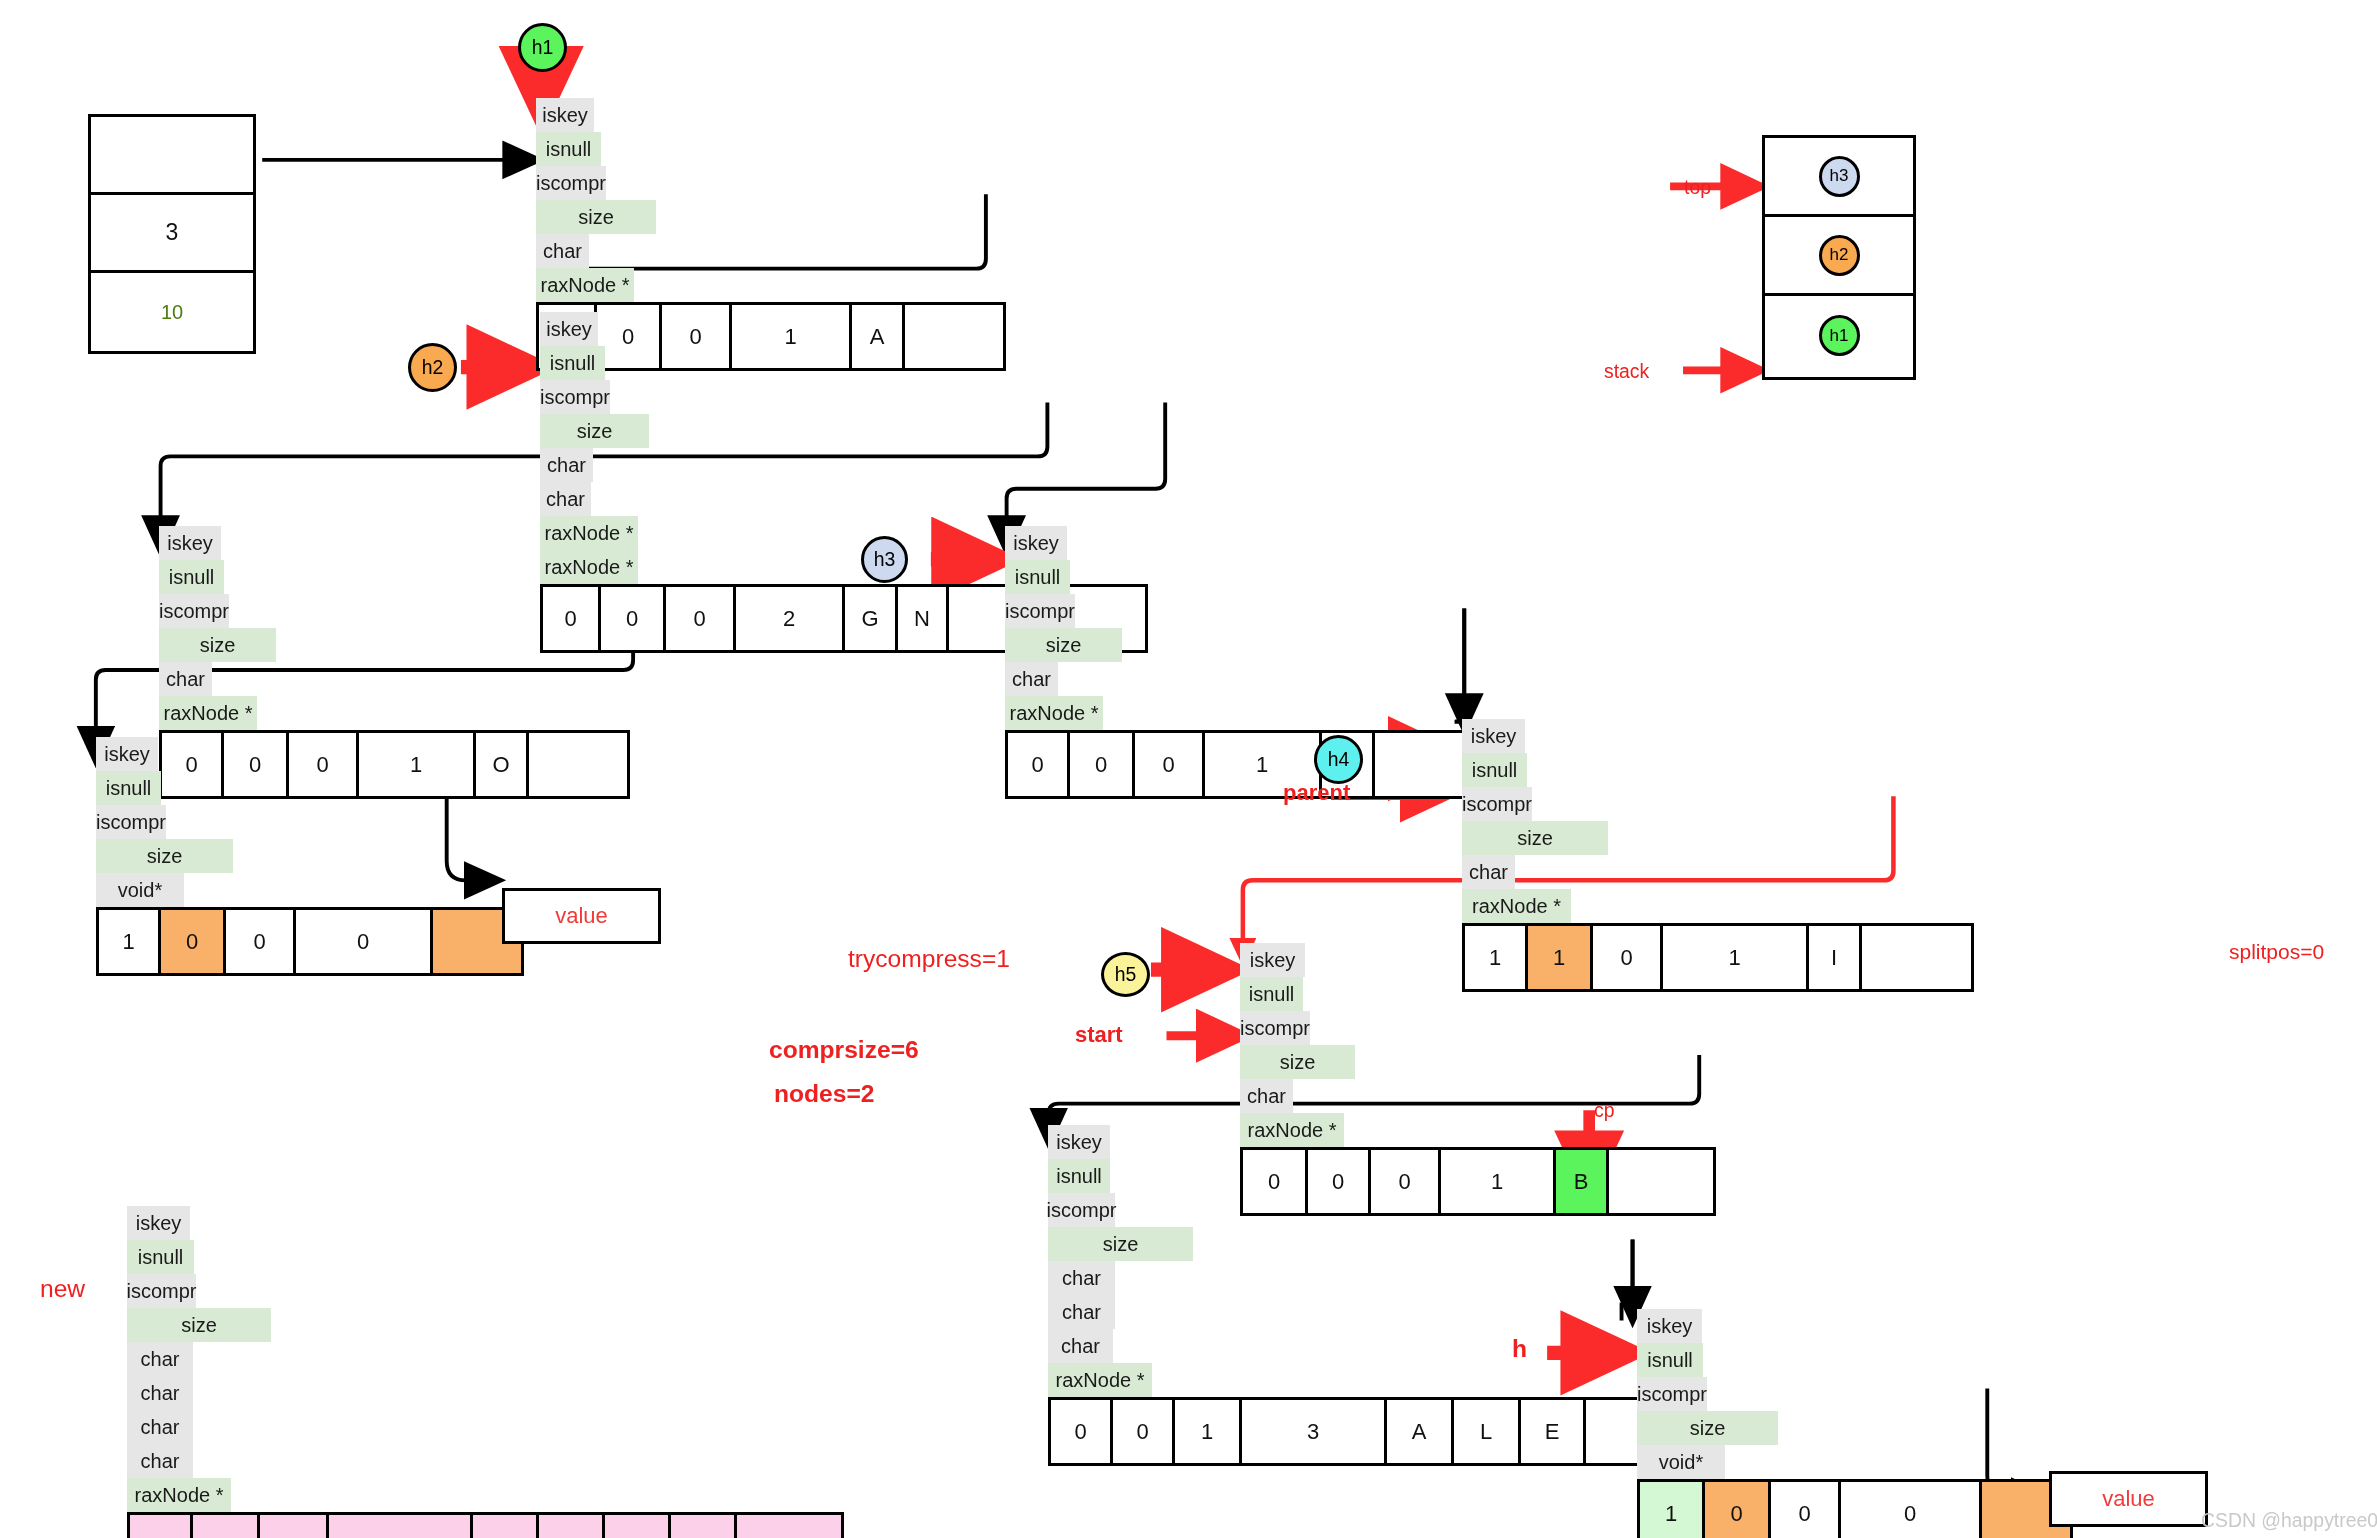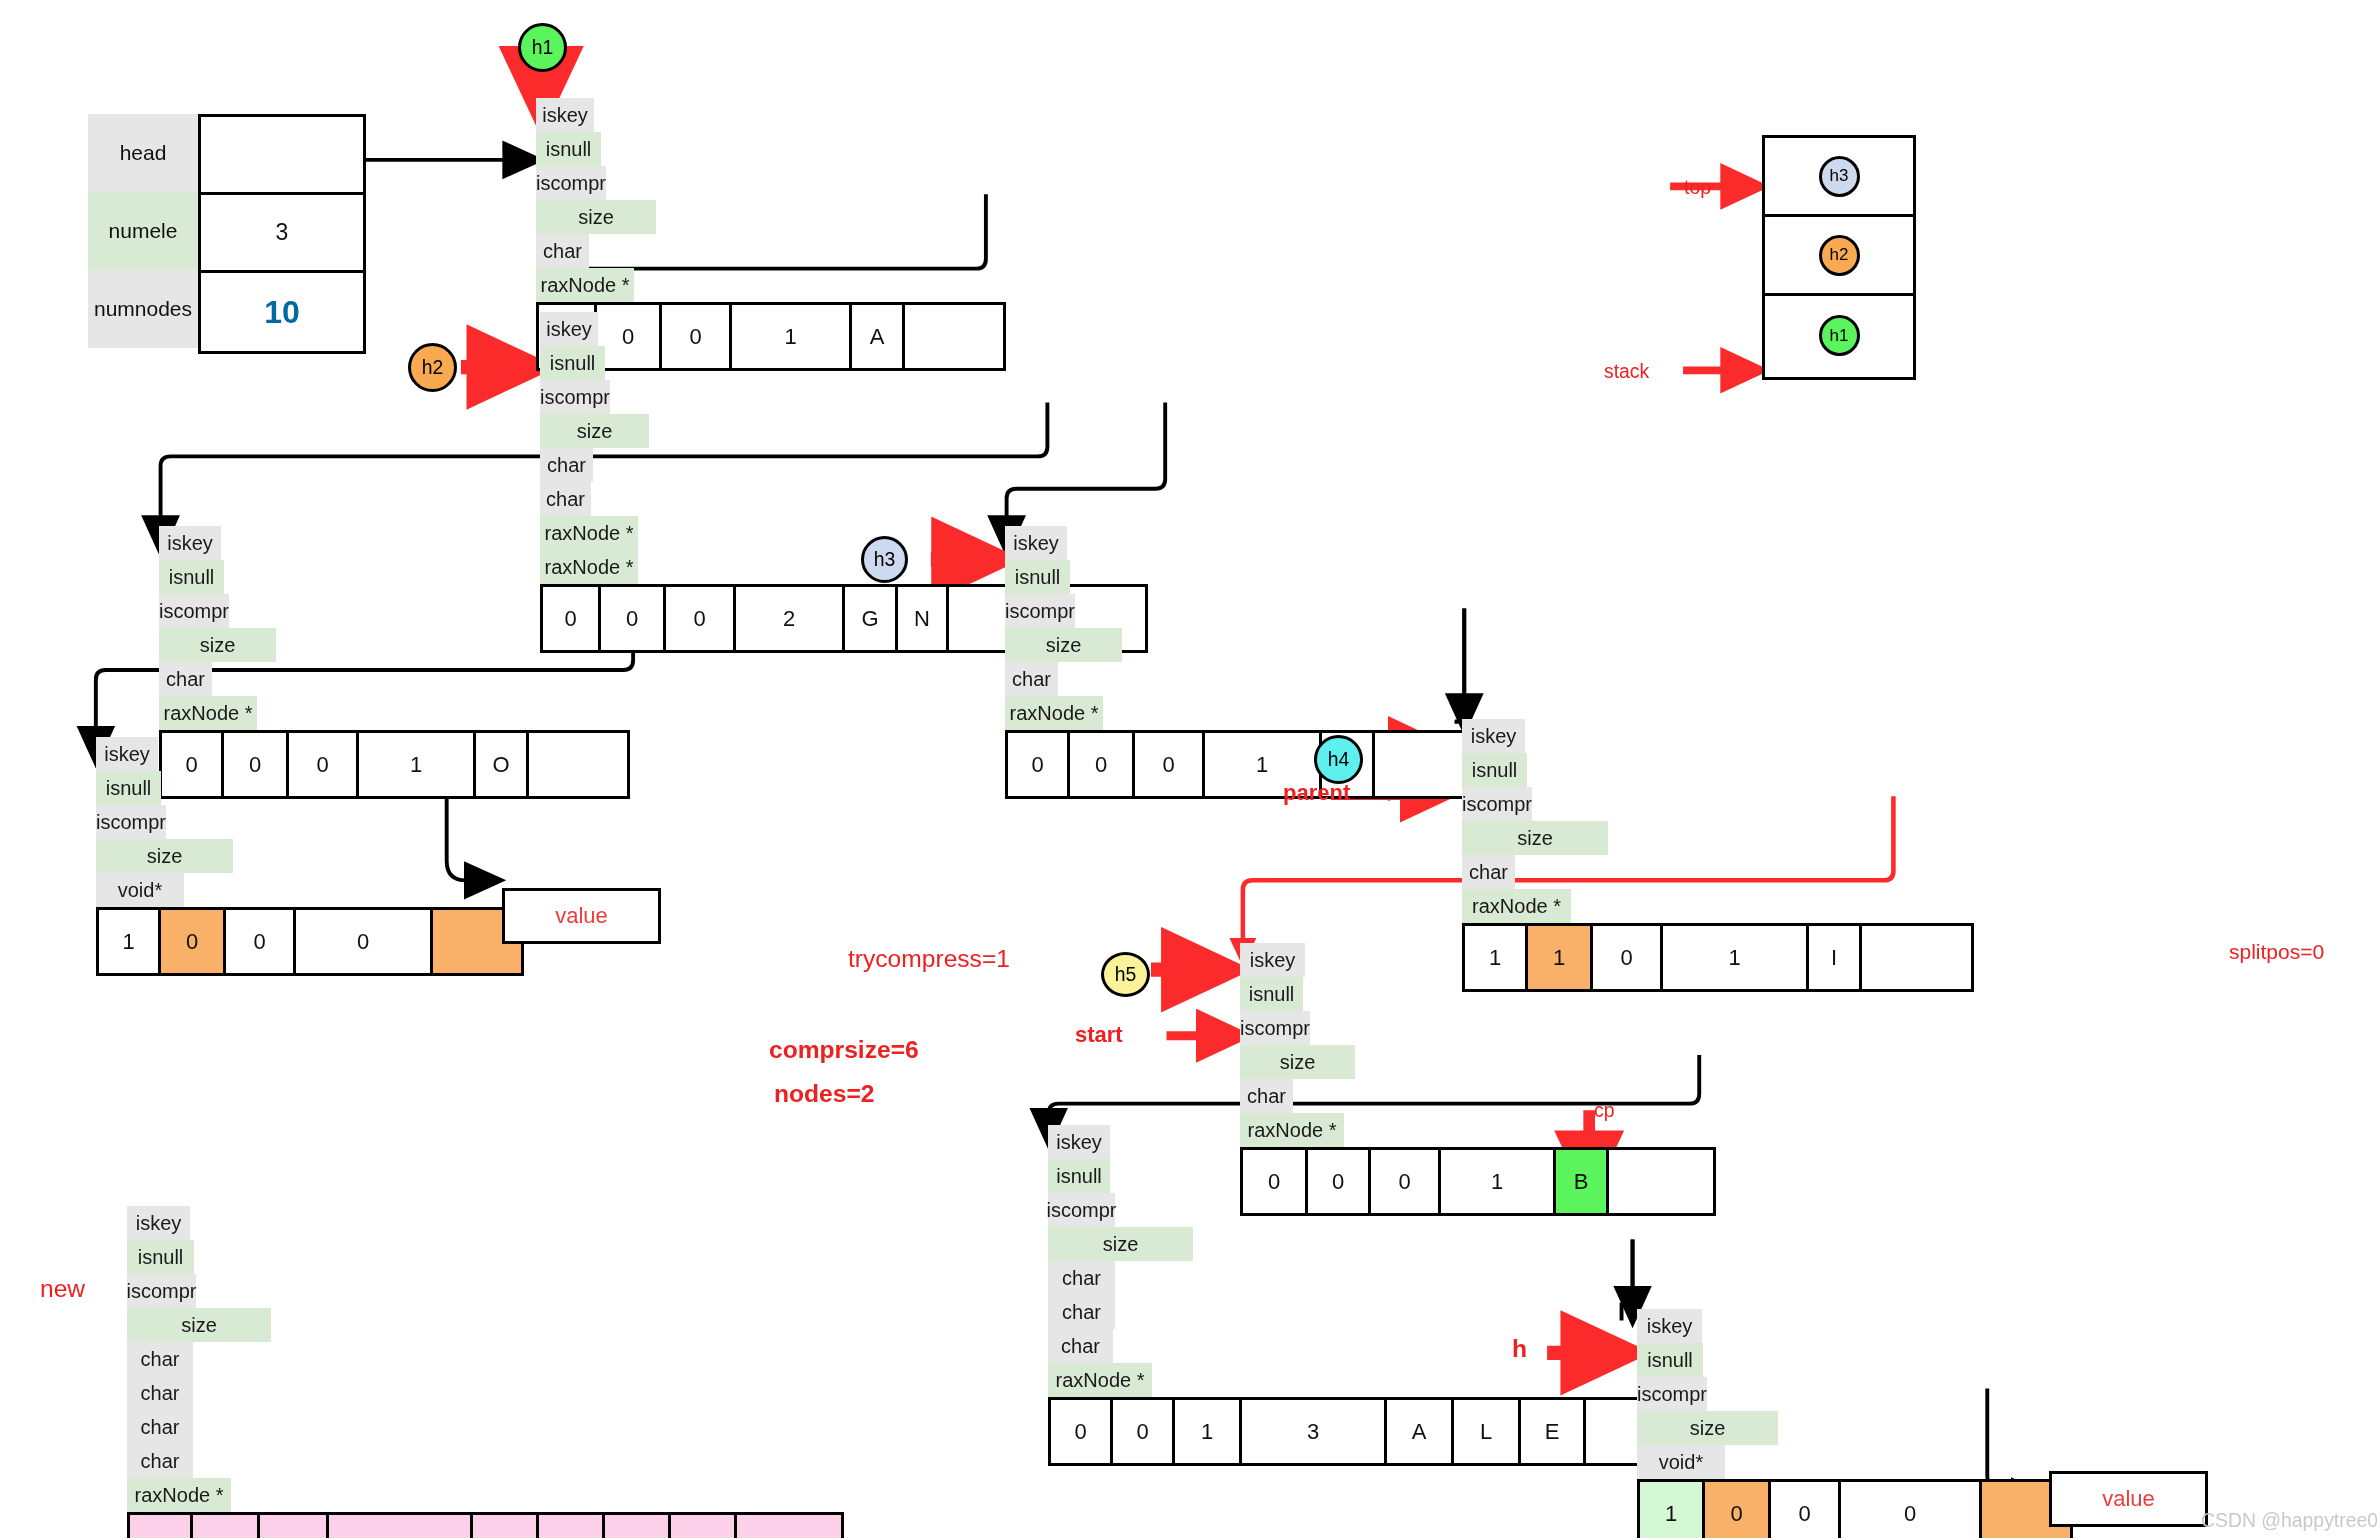--- a/index.html
+++ b/index.html
@@ -41,21 +41,21 @@
     width:110px;height:78px;display:flex;align-items:center;justify-content:center;
     font-size:21px;color:#111;box-sizing:border-box;
   }
   .raxhdr .lbl.g{background:#e6e6e6;}
   .raxhdr .lbl.n{background:#d8ead3;}
   .raxhdr .val{
     width:162px;height:78px;display:flex;align-items:center;justify-content:center;
     font-size:23px;color:#111;box-sizing:border-box;border-bottom:3.2px solid #000;background:#fff;
   }
   .raxhdr .val:last-child{border-bottom:none;}
-  .raxhdr .val.red{color:#0369a1;font-weight:bold;font-size:32px;}
+  .raxhdr .val.red{color:#4d7c0f;font-weight:normal;font-size:20px;}
 
   
   .stackbox{position:absolute;border:3.9px solid #000;box-sizing:border-box;background:#fff;}
   .stackbox .cell{
     height:79px;border-bottom:3.9px solid #000;box-sizing:border-box;
     display:flex;align-items:center;justify-content:center;
   }
   .stackbox .cell:last-child{border-bottom:none;}
 
   
@@ -125,25 +125,20 @@
     <path d="M2060,1229 L2235,1229" stroke="#fb2b2b" stroke-width="14" fill="none" marker-end="url(#ah-red)"></path>
     <path d="M1778,1498 L1908,1498" stroke="#fb2b2b" stroke-width="22" fill="none" marker-end="url(#ah-red)"></path>
     <path d="M1802,1600 L1920,1600" stroke="#fb2b2b" stroke-width="14" fill="none" marker-end="url(#ah-red)"></path>
     <path d="M2455,1715 L2455,1840" stroke="#fb2b2b" stroke-width="18" fill="none" marker-end="url(#ah-red)"></path>
     <path d="M2390,2090 L2525,2090" stroke="#fb2b2b" stroke-width="22" fill="none" marker-end="url(#ah-red)"></path>
     <path d="M2580,288 L2720,288" stroke="#fb2b2b" stroke-width="12" fill="none" marker-end="url(#ah-red)"></path>
     <path d="M2600,572 L2720,572" stroke="#fb2b2b" stroke-width="12" fill="none" marker-end="url(#ah-red)"></path>
   </svg>
 
   <div class="raxhdr" style="left:88px;top:114px;">
-    <div class="lblcol">
-      <div class="lbl g">head</div>
-      <div class="lbl n">numele</div>
-      <div class="lbl g">numnodes</div>
-    </div>
     <div class="valcol">
       <div class="val"></div>
       <div class="val">3</div>
       <div class="val red">10</div>
     </div>
   </div>
 
   <div class="node" style="left:536px;top:98px;">
     <div class="hdr">
       <div class="hc g" style="width:58px">iskey</div>

